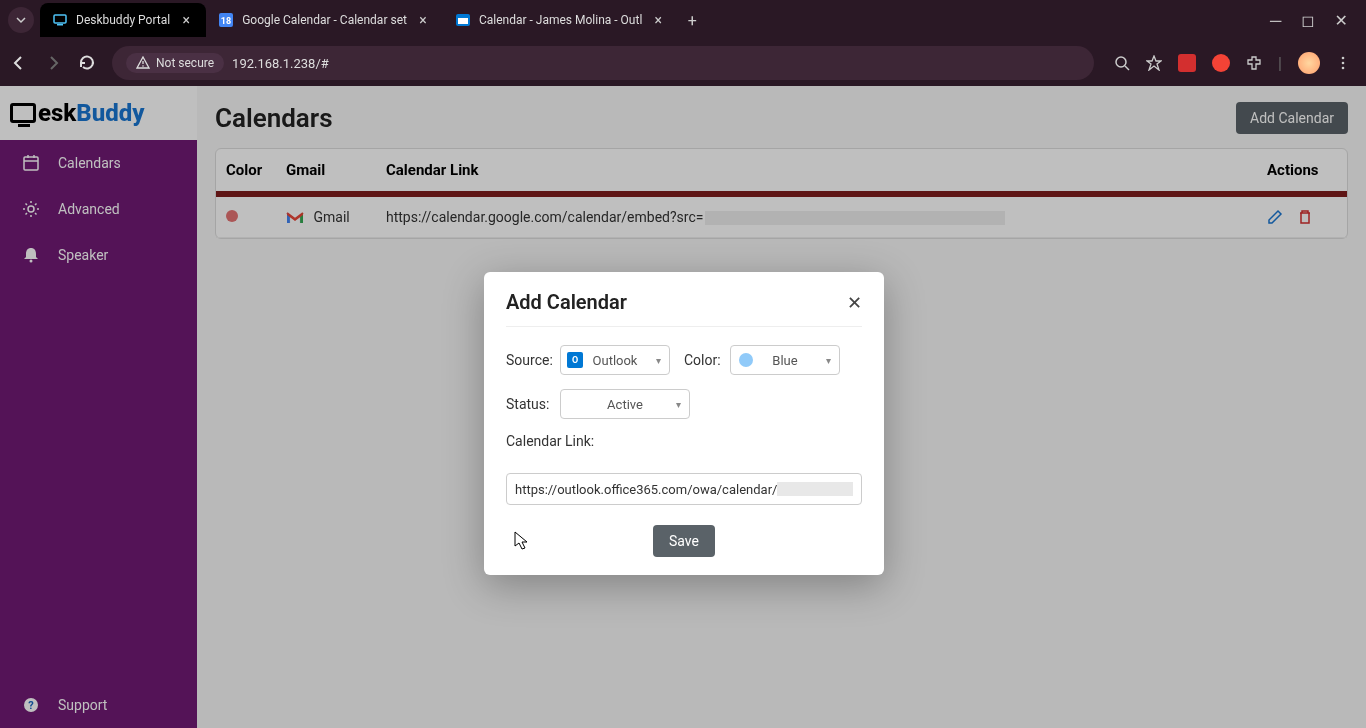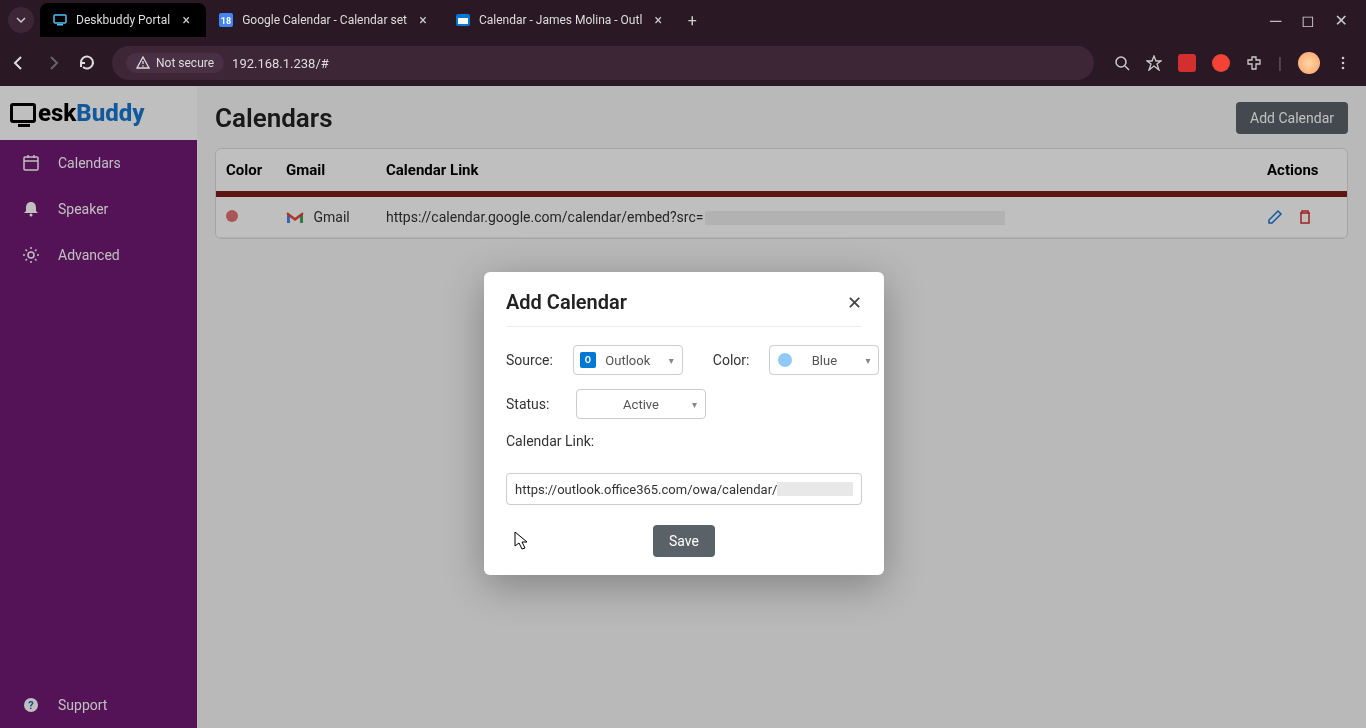--- a/index.html
+++ b/index.html
@@ -61,21 +61,21 @@
 .action-edit { color: #1976d2; cursor: pointer; }
 .action-del { color: #d32f2f; cursor: pointer; }
 .link-blur { display:inline-block; width:300px; height:14px; background:#eee; vertical-align:middle; margin-left:2px; }
 
 
 .overlay { position: absolute; inset: 0; background: rgba(0,0,0,0.25); }
 .modal { position: absolute; left: 484px; top: 186px; width: 400px; background: #fff; border-radius: 6px; box-shadow: 0 10px 40px rgba(0,0,0,0.3); padding: 18px 22px; }
 .modal-header { display: flex; align-items: center; padding-bottom: 12px; border-bottom: 1px solid #eee; margin-bottom: 18px; }
 .modal-title { font-size: 20px; font-weight: 600; color: #222; }
 .modal-close { margin-left: auto; cursor: pointer; color: #444; font-size: 18px; }
-.form-row { display: flex; align-items: center; gap: 20px; margin-bottom: 14px; }
+.form-row { display: flex; align-items: center; gap: 4px; margin-bottom: 14px; }
 .form-label { font-size: 14px; color: #333; width: 50px; }
 .select { flex: 1; height: 30px; border: 1px solid #ccc; border-radius: 4px; display: flex; align-items: center; padding: 0 8px; font-size: 13px; color: #555; cursor: pointer; justify-content: center; gap: 8px; position: relative; }
 .select .caret { position: absolute; right: 8px; color: #888; font-size: 10px; }
 .select-icon { position: absolute; left: 6px; }
 .outlook-icon { width: 16px; height: 16px; background: #0078d4; color: #fff; font-size: 9px; font-weight: bold; display: flex; align-items: center; justify-content: center; border-radius: 2px; }
 .color-swatch { width: 14px; height: 14px; border-radius: 50%; background: #90caf9; position: absolute; left: 8px; }
 .form-full-label { font-size: 14px; color: #333; margin-bottom: 24px; display: block; }
 .text-input { width: 100%; height: 32px; border: 1px solid #ccc; border-radius: 4px; padding: 8px 8px; font-size: 13px; color: #333; }
 .input-blur { display:inline-block; width:90px; height:14px; background:#e8e8e8; vertical-align:middle; }
 .hint { font-size: 13px; color: #999; margin-top: 8px; }
@@ -207,34 +207,34 @@
             <line x1="2" y1="7" x2="16" y2="7" stroke="#fff" stroke-width="1.5"></line>
             <line x1="6" y1="1" x2="6" y2="4" stroke="#fff" stroke-width="1.5"></line>
             <line x1="12" y1="1" x2="12" y2="4" stroke="#fff" stroke-width="1.5"></line>
           </svg>
         </span>
       <span>Calendars</span>
     </div>
     <div class="nav-item">
       <span class="nav-icon">
           <svg width="18" height="18" viewBox="0 0 18 18">
+            <circle cx="9" cy="9" r="3" fill="none" stroke="#fff" stroke-width="1.5"></circle>
+            <path d="M9 1 L9 3 M9 15 L9 17 M1 9 L3 9 M15 9 L17 9 M3.5 3.5 L5 5 M13 13 L14.5 14.5 M3.5 14.5 L5 13 M13 5 L14.5 3.5" stroke="#fff" stroke-width="1.5"></path>
+          </svg>
+        </span>
+      <span>Advanced</span>
+    </div>
+    <div class="nav-item">
+      <span class="nav-icon">
+          <svg width="18" height="18" viewBox="0 0 18 18">
             <path d="M9 2 C6 2 4 4 4 8 L4 11 L2 13 L16 13 L14 11 L14 8 C14 4 12 2 9 2 Z" fill="#fff"></path>
             <circle cx="9" cy="15" r="1.5" fill="#fff"></circle>
           </svg>
         </span>
       <span>Speaker</span>
-    </div>
-    <div class="nav-item">
-      <span class="nav-icon">
-          <svg width="18" height="18" viewBox="0 0 18 18">
-            <circle cx="9" cy="9" r="3" fill="none" stroke="#fff" stroke-width="1.5"></circle>
-            <path d="M9 1 L9 3 M9 15 L9 17 M1 9 L3 9 M15 9 L17 9 M3.5 3.5 L5 5 M13 13 L14.5 14.5 M3.5 14.5 L5 13 M13 5 L14.5 3.5" stroke="#fff" stroke-width="1.5"></path>
-          </svg>
-        </span>
-      <span>Advanced</span>
     </div>
     <div class="sidebar-spacer"></div>
     <div class="nav-item">
       <span class="nav-icon">
           <svg width="18" height="18" viewBox="0 0 18 18">
             <circle cx="9" cy="9" r="7" fill="#fff"></circle>
             <text x="9" y="13" font-size="11" fill="#1565c0" text-anchor="middle" font-weight="bold">?</text>
           </svg>
         </span>
       <span>Support</span>

